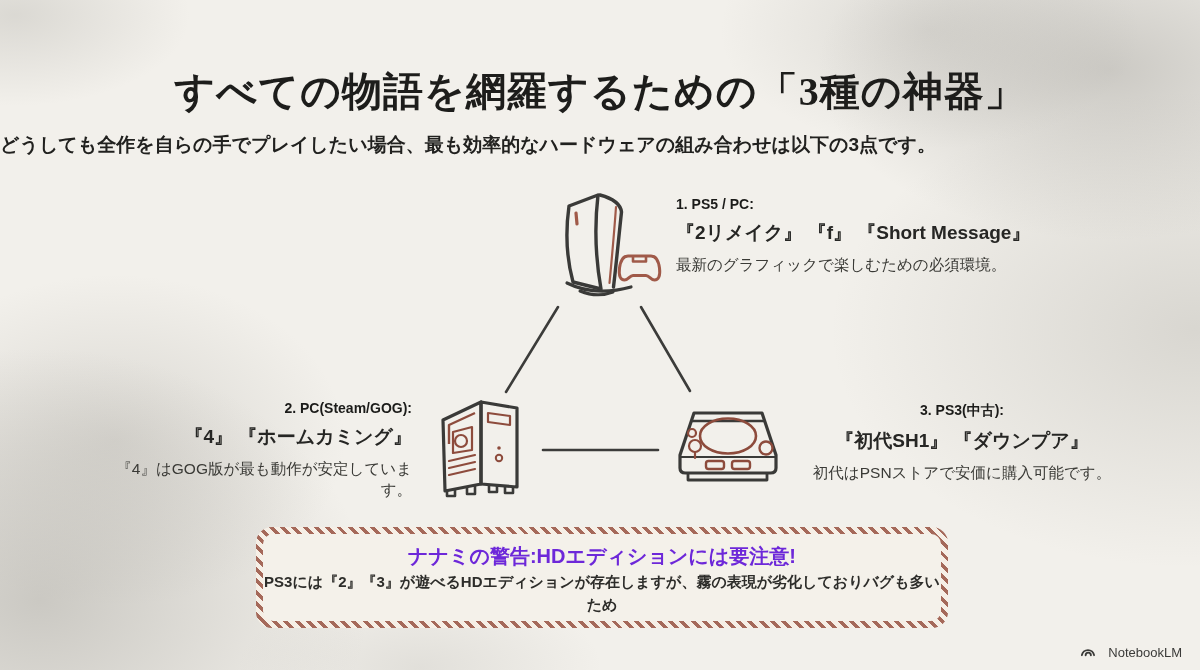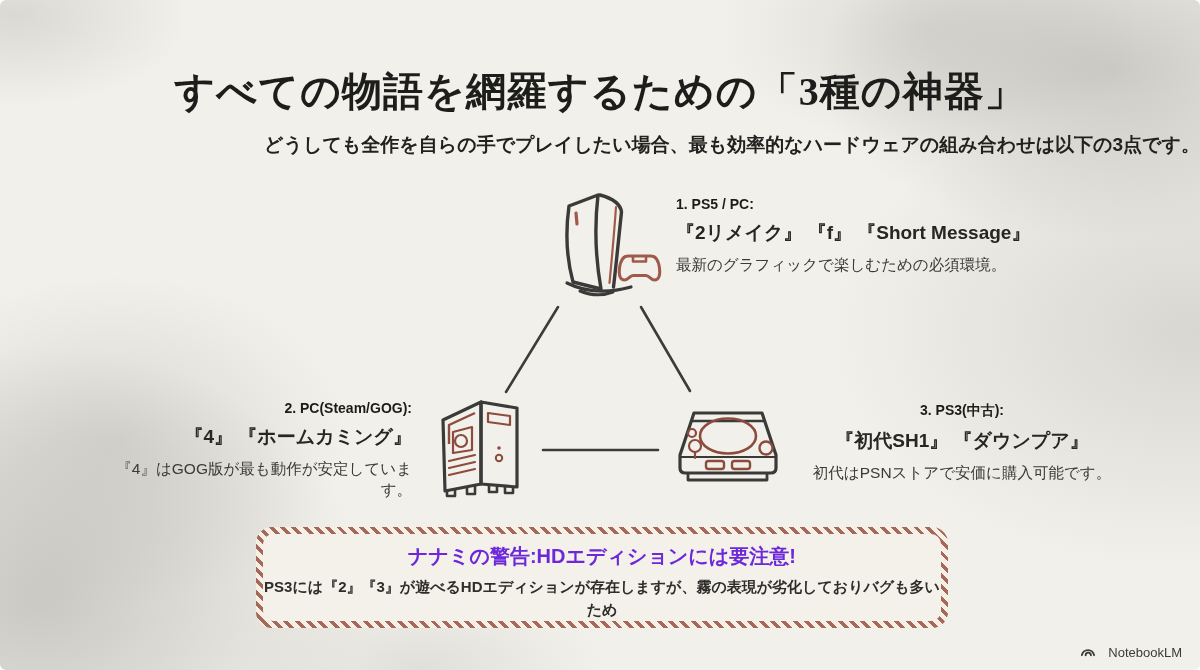--- a/index.html
+++ b/index.html
@@ -8,29 +8,28 @@
     position:relative;width:1200px;height:670px;overflow:hidden;
     background-color:#f2f0eb;
     background-image:
       radial-gradient(ellipse 430px 250px at 1110px 70px,  rgba(146,144,138,.40), rgba(146,144,138,0) 68%),
       radial-gradient(ellipse 520px 340px at 1195px 330px, rgba(158,156,148,.30), rgba(158,156,148,0) 70%),
       radial-gradient(ellipse 300px 170px at 930px 30px,   rgba(150,148,142,.24), rgba(150,148,142,0) 70%),
       radial-gradient(ellipse 470px 360px at 40px 600px,   rgba(148,146,139,.42), rgba(148,146,139,0) 70%),
       radial-gradient(ellipse 320px 230px at 115px 440px,  rgba(156,153,146,.28), rgba(156,153,146,0) 72%),
       radial-gradient(ellipse 250px 130px at 15px 15px,    rgba(158,156,149,.28), rgba(158,156,149,0) 70%),
       radial-gradient(ellipse 260px 120px at 420px 668px,  rgba(158,156,149,.20), rgba(158,156,149,0) 70%);
-    border-radius: 6px;
   }
   .page-title{
     position:absolute;top:64px;left:0;width:1200px;text-align:center;
     font-family:"Liberation Serif","DejaVu Serif",serif;
     font-weight:700;font-size:40px;letter-spacing:1px;color:#1d1d1b;
   }
   .page-subtitle{
-    position:absolute;top:132px;left:0;width:1200px;text-align:right;
+    position:absolute;top:132px;left:0;width:1200px;text-align:left;
     font-weight:700;font-size:19px;color:#21211f;
   }
   .icon-wrap{position:absolute;}
   .icon-wrap svg{display:block;}
   .connector-layer{position:absolute;left:0;top:0;width:1200px;height:670px;pointer-events:none;}
   .hw-block{position:absolute;}
   .hw-heading{font-size:14px;font-weight:700;color:#1b1b19;}
   .hw-games{font-size:19px;font-weight:700;color:#262624;margin-top:8px;}
   .hw-note{font-size:15.5px;font-weight:500;color:#3a3a36;margin-top:9px;}
   .block-ps5{left:676px;top:196px;width:360px;text-align:left;}
@@ -39,21 +38,21 @@
   .warning-outer{
     position:absolute;left:256px;top:527px;width:692px;height:101px;
     box-sizing:border-box;padding:7px;border-radius:16px;
     background:repeating-linear-gradient(45deg,#a5695a 0 3.5px,#f6efe6 3.5px 8px);
   }
   .warning-inner{
     width:100%;height:100%;box-sizing:border-box;border-radius:10px;
     background:#f4f1ea;text-align:center;padding-top:9px;
   }
   .warning-title{font-size:20px;font-weight:700;color:#6d28d9;}
-  .warning-body{font-size:15px;font-weight:600;color:#2d2d2a;line-height:1.55;margin-top:5px;}
+  .warning-body{font-size:15px;font-weight:600;color:#2d2d2a;line-height:1.55;}
   .brand{
     position:absolute;right:18px;bottom:9px;display:flex;align-items:center;gap:12px;
     color:#3b3b39;font-size:13px;font-weight:400;
   }
 </style>
 </head>
 <body>
 
 <div class="canvas">
 

